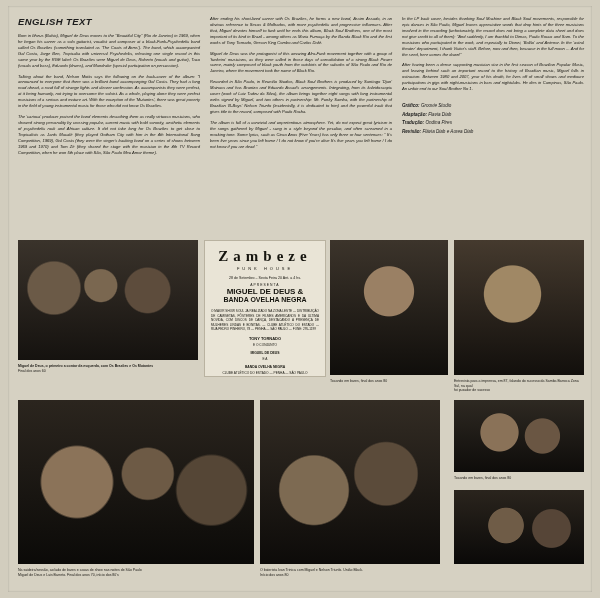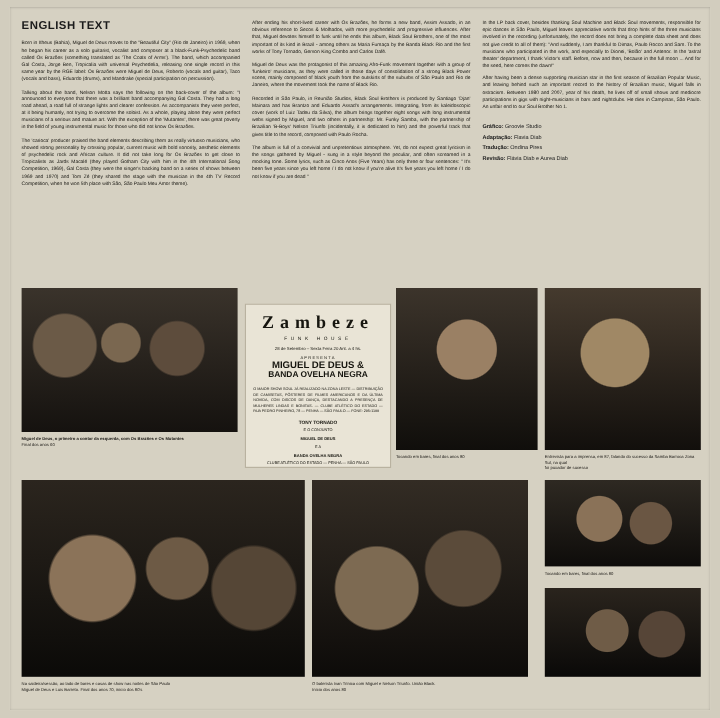--- a/index.html
+++ b/index.html
@@ -17,21 +17,21 @@
   .inner{
     position:absolute;left:8px;top:6px;width:584px;height:586px;
     background:#d6d1c2;
     box-shadow:inset 0 0 2px rgba(0,0,0,.25);
   }
   
   .textwrap{
     position:absolute;left:10px;top:10px;width:566px;height:218px;
     display:flex;gap:10px;
   }
-  .col{width:33.33%;}
+  .col{width:33.33%;font-style:italic;}
   h1.heading{
     font-size:9.5px;font-weight:bold;letter-spacing:.4px;margin:0 0 6px 0;
     text-transform:uppercase;
   }
   .para{
     font-size:4.1px;line-height:1.45;text-align:justify;margin:0 0 5px 0;
     color:#15140f;
   }
   .credits{font-size:4.6px;line-height:1.65;margin-top:10px;}
   .credits div{margin-bottom:1px;}
@@ -131,21 +131,21 @@
     </div>
 
     <div class="photos">
 
       <div class="ph g1" style="left:0;top:0;width:180px;height:120px;"></div>
       <div class="cap" style="left:0;top:124px;width:180px;">
         <b>Miguel de Deus, o primeiro a contar da esquerda, com Os Brazões e Os Mutantes</b><br>
         <span>Final dos anos 60</span>
       </div>
 
-      <div class="poster" style="left:186px;top:13px;width:120px;height:135px;">
+      <div class="poster" style="left:186px;top:0;width:120px;height:135px;">
         <div class="zamb">Zambeze</div>
         <div class="funk">FUNK HOUSE</div>
         <div class="date">28 de Setembro – Sexta Feira 20 Ant. a 4 hs.</div>
         <div class="apres">APRESENTA</div>
         <div class="mig">MIGUEL DE DEUS &amp;</div>
         <div class="mig2">BANDA OVELHA NEGRA</div>
         <div class="body">O MAIOR SHOW SOUL JÁ REALIZADO NA ZONA LESTE — DISTRIBUIÇÃO DE CAMISETAS, PÔSTERES DE FILMES AMERICANOS E DA ÚLTIMA NOVIDA, COM DISCOS DE DANÇA, DESTACANDO A PRESENÇA DE MULHERES LINDAS E BONITAS. — CLUBE ATLÉTICO DO ESTADO — RUA PEDRO PINHEIRO, 78 — PENHA — SÃO PAULO — FONE: 295-1199</div>
         <div class="star">TONY TORNADO</div>
         <div class="sub2">E O CONJUNTO</div>
         <div class="sub">MIGUEL DE DEUS</div>

